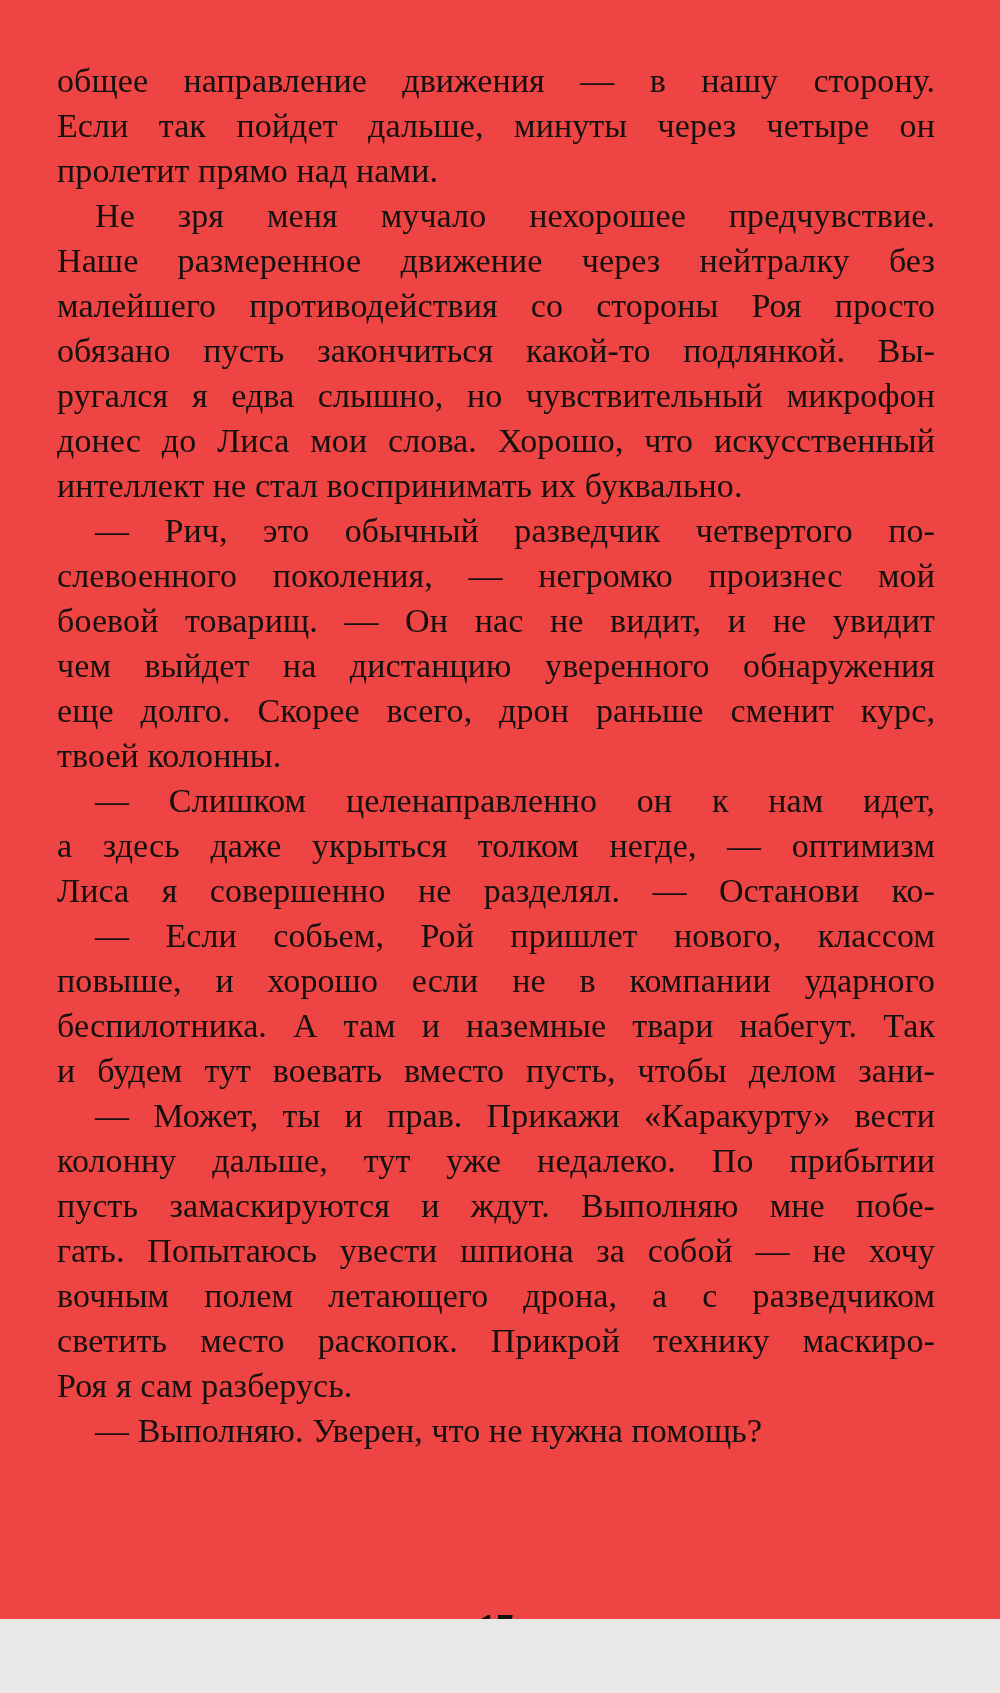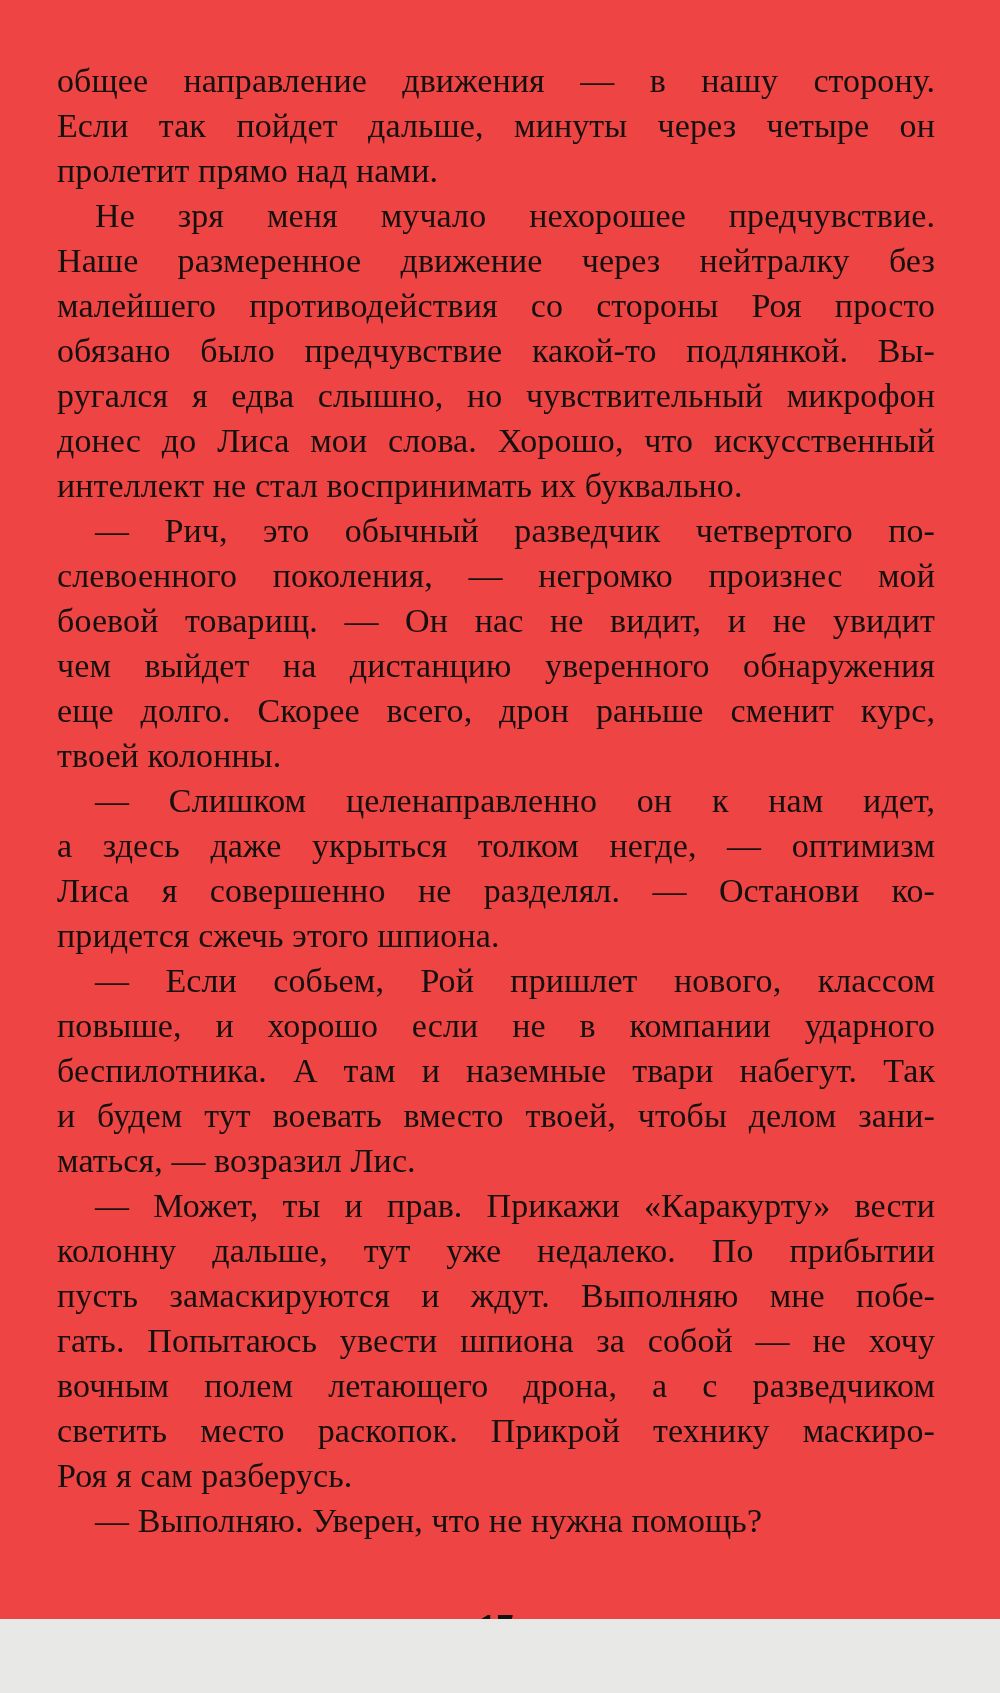--- a/index.html
+++ b/index.html
@@ -71,48 +71,46 @@
     <p class="para">
       <span class="line">общее направление движения — в нашу сторону.</span>
       <span class="line">Если так пойдет дальше, минуты через четыре он</span>
       <span class="line last">пролетит прямо над нами.</span>
     </p>
 
     <p class="para">
       <span class="line indent">Не зря меня мучало нехорошее предчувствие.</span>
       <span class="line">Наше размеренное движение через нейтралку без</span>
       <span class="line">малейшего противодействия со стороны Роя просто</span>
-      <span class="line">обязано было предчувствие какой-то подлянкой. Вы-</span>
+      <span class="line">обязано пусть закончиться какой-то подлянкой. Вы-</span>
       <span class="line">ругался я едва слышно, но чувствительный микрофон</span>
       <span class="line">донес до Лиса мои слова. Хорошо, что искусственный</span>
       <span class="line last">интеллект не стал воспринимать их буквально.</span>
     </p>
 
     <p class="para">
       <span class="line indent">— Рич, это обычный разведчик четвертого по-</span>
       <span class="line">слевоенного поколения, — негромко произнес мой</span>
       <span class="line">боевой товарищ. — Он нас не видит, и не увидит</span>
       <span class="line">чем выйдет на дистанцию уверенного обнаружения</span>
       <span class="line">еще долго. Скорее всего, дрон раньше сменит курс,</span>
       <span class="line last">твоей колонны.</span>
     </p>
 
     <p class="para">
       <span class="line indent">— Слишком целенаправленно он к нам идет,</span>
       <span class="line">а здесь даже укрыться толком негде, — оптимизм</span>
       <span class="line">Лиса я совершенно не разделял. — Останови ко-</span>
-      <span class="line last">придется сжечь этого шпиона.</span>
     </p>
 
     <p class="para">
       <span class="line indent">— Если собьем, Рой пришлет нового, классом</span>
       <span class="line">повыше, и хорошо если не в компании ударного</span>
       <span class="line">беспилотника. А там и наземные твари набегут. Так</span>
-      <span class="line">и будем тут воевать вместо твоей, чтобы делом зани-</span>
-      <span class="line last">маться, — возразил Лис.</span>
+      <span class="line">и будем тут воевать вместо пусть, чтобы делом зани-</span>
     </p>
 
     <p class="para">
       <span class="line indent">— Может, ты и прав. Прикажи «Каракурту» вести</span>
       <span class="line">колонну дальше, тут уже недалеко. По прибытии</span>
       <span class="line">пусть замаскируются и ждут. Выполняю мне побе-</span>
       <span class="line">гать. Попытаюсь увести шпиона за собой — не хочу</span>
       <span class="line">вочным полем летающего дрона, а с разведчиком</span>
       <span class="line">светить место раскопок. Прикрой технику маскиро-</span>
       <span class="line last">Роя я сам разберусь.</span>

